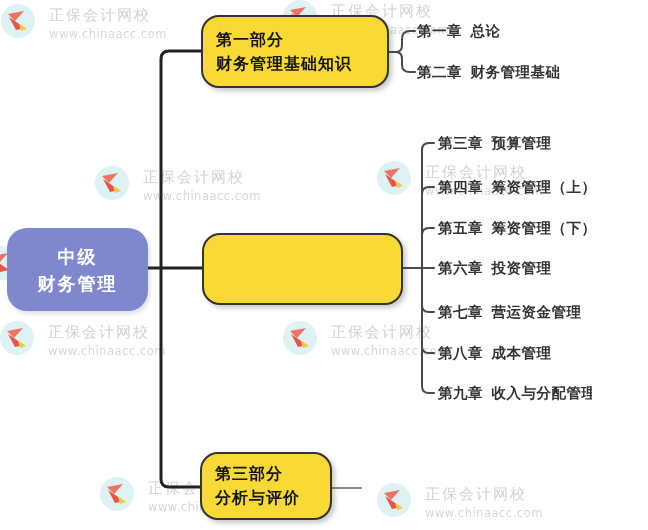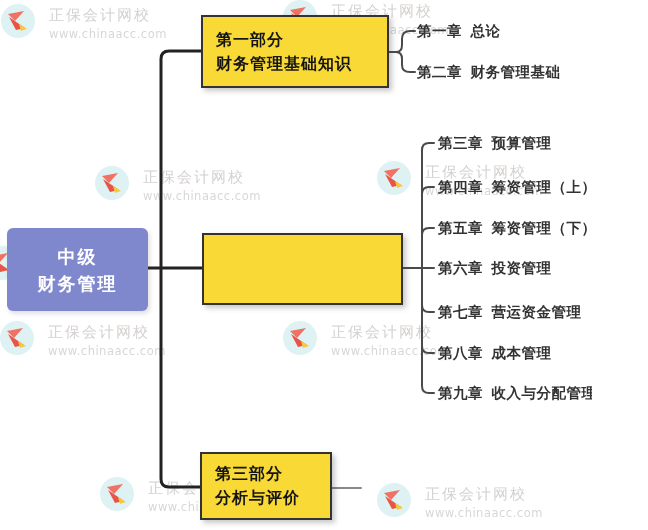--- a/index.html
+++ b/index.html
@@ -14,28 +14,28 @@
   .wm .brand{font-size:15px;line-height:18px;letter-spacing:2px;color:var(--wm-text,#d4d1cf);}
   .wm .url{font-size:11.5px;line-height:14px;margin-top:3px;letter-spacing:.5px;color:var(--wm-url,#d9d7d5);}
   
   #wires{position:absolute;left:0;top:0;z-index:1;}
   .trunk{stroke:var(--trunk-line,#222);stroke-width:3;fill:none;stroke-linecap:round;stroke-linejoin:round;}
   .branch{stroke:var(--branch-line,#4a4a4a);stroke-width:2;fill:none;stroke-linecap:round;stroke-linejoin:round;}
   .leafline{stroke:var(--leaf-line,#888);stroke-width:2;fill:none;stroke-linecap:round;}
   
   .root-node{
     position:absolute;z-index:2;left:7px;top:228px;width:141px;height:83px;
-    background:var(--root-fill,#8088cd);border-radius:6px;
+    background:var(--root-fill,#8088cd);border-radius:20px;
     display:flex;flex-direction:column;justify-content:center;align-items:center;
     color:var(--root-text,#fff);font-weight:bold;font-size:18px;line-height:27px;letter-spacing:2px;
     box-shadow:2px 3px 4px rgba(90,90,110,.18);
   }
   .part-node{
     position:absolute;z-index:2;
-    background:var(--part-fill,#f8d935);border:2.5px solid var(--part-border,#333);border-radius:0;
+    background:var(--part-fill,#f8d935);border:2.5px solid var(--part-border,#333);border-radius:18px;
     display:flex;flex-direction:column;justify-content:center;
     padding-left:13px;box-sizing:border-box;
     color:var(--part-text,#151515);font-weight:bold;font-size:16px;line-height:24px;letter-spacing:1px;
     box-shadow:3px 3px 5px rgba(60,60,60,.28);
     white-space:nowrap;
   }
   #part1{left:201px;top:15px;width:188px;height:73px;}
   #part2{left:202px;top:233px;width:201px;height:72px;}
   #part3{left:200px;top:452px;width:132px;height:68px;}
   .chapter{

